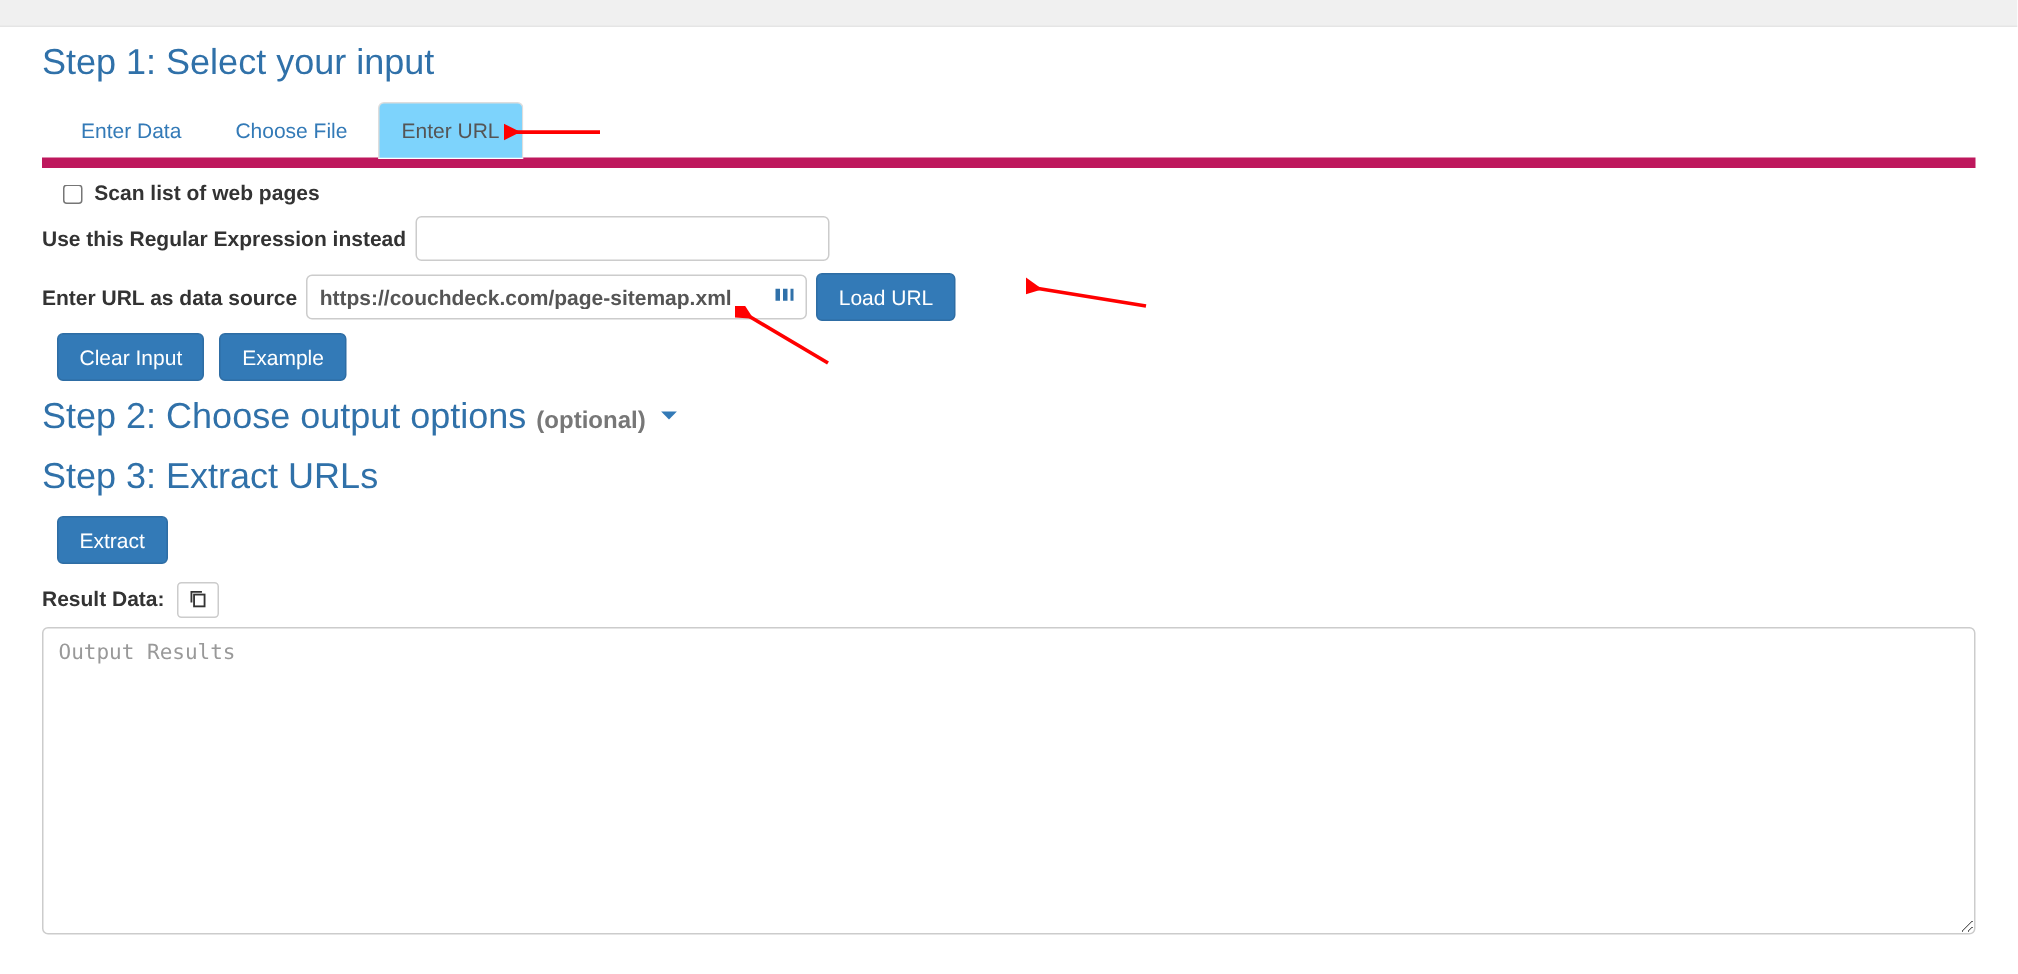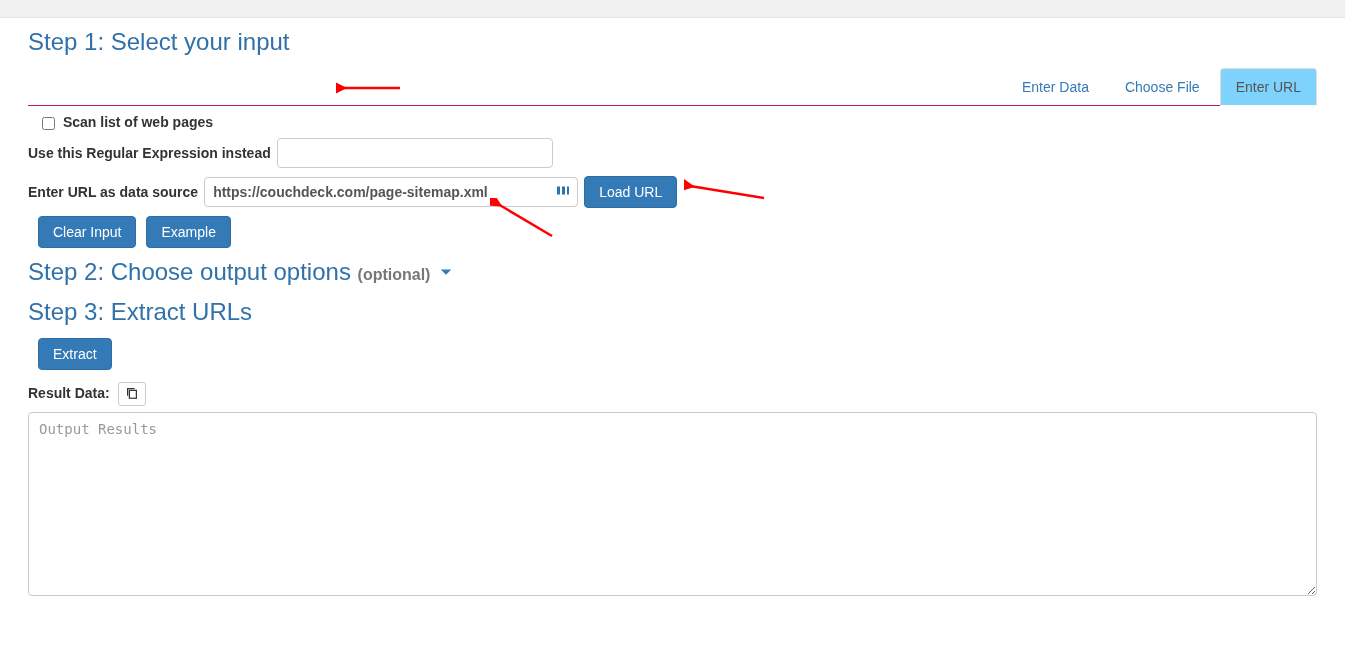--- a/index.html
+++ b/index.html
@@ -31,26 +31,25 @@
     }
     .chevron-down-icon {
       color: #337ab7;
       font-size: 14px;
       display: inline-block;
       vertical-align: middle;
       margin-left: 2px;
     }
     .chevron-down-icon svg { width: 14px; height: 14px; fill: #337ab7; }
     .tabs {
-      border-bottom: 1px solid #be185d;
+      border-bottom: 7px solid #be185d;
       margin-bottom: 8px;
       display: flex;
       gap: 4px;
       padding-left: 10px;
-      justify-content: flex-end;
     }
     .tab {
       padding: 10px 15px;
       color: #337ab7;
       cursor: pointer;
       border: 1px solid transparent;
       border-radius: 4px 4px 0 0;
       margin-bottom: -1px;
       position: relative;
     }
@@ -78,21 +77,21 @@
       border: 1px solid #ccc;
       border-radius: 4px;
       font-size: 14px;
       color: #555;
     }
     .regex-input { width: 276px; }
     .url-input-wrap {
       position: relative;
       display: inline-block;
     }
-    .url-input { width: 374px; font-weight: 600; color: #333; }
+    .url-input { width: 334px; font-weight: 600; color: #333; }
     .input-icon {
       position: absolute;
       right: 8px;
       top: 50%;
       transform: translateY(-50%);
       color: #3071a9;
       pointer-events: none;
     }
     .btn {
       display: inline-flex;
@@ -116,21 +115,21 @@
       height: 24px;
       border: 1px solid #ccc;
       border-radius: 3px;
       background: #fff;
       cursor: pointer;
       margin-left: 4px;
       vertical-align: middle;
     }
     textarea.output {
       width: 100%;
-      height: 184px;
+      height: 205px;
       border: 1px solid #ccc;
       border-radius: 4px;
       padding: 8px 10px;
       font-size: 14px;
       color: #555;
       resize: vertical;
       margin-top: 6px;
     }
     textarea.output::placeholder { color: #999; }
     .result-label-row { margin-top: 12px; }

